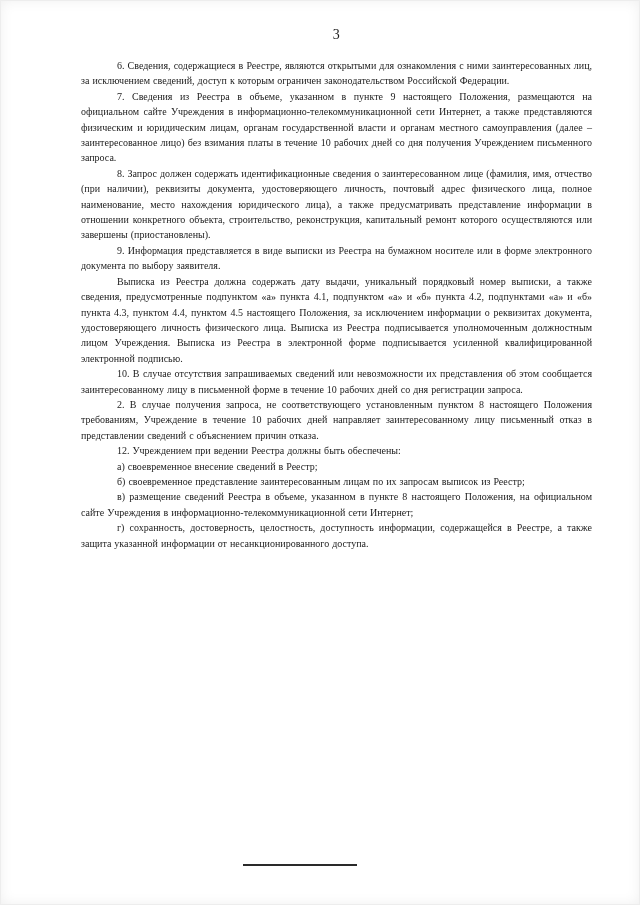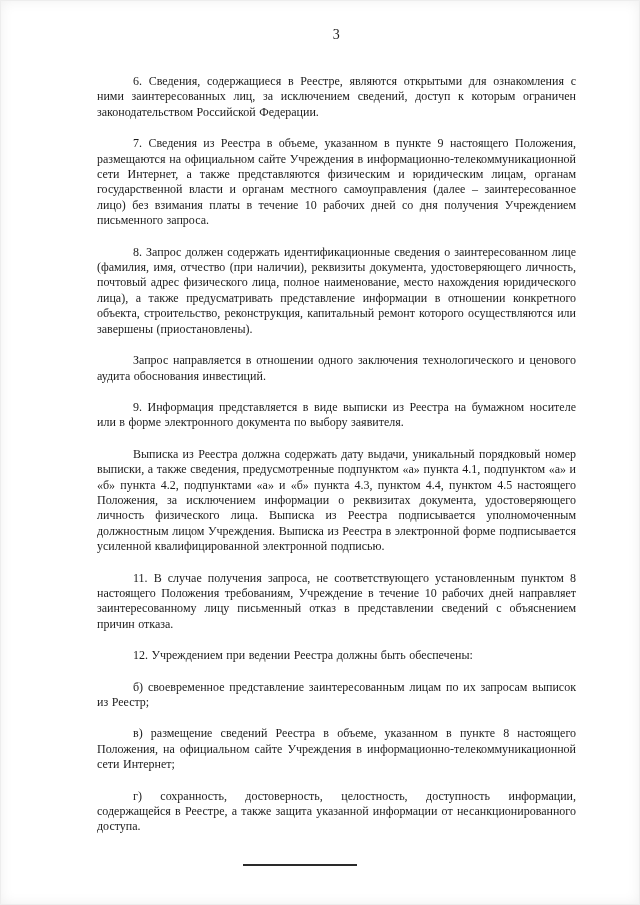--- a/index.html
+++ b/index.html
@@ -26,23 +26,23 @@
     font-size: 14px;
     letter-spacing: 0.5px;
   }
   .content {
     position: absolute;
     top: 58px;
     left: 81px;
     width: 511px;
   }
   .content p {
-    margin: 16px;
+    margin: 0;
     padding: 0;
-    font-size: 12px;
+    font-size: 10px;
     line-height: 15.4px;
     text-align: justify;
     text-indent: 36px;
     word-spacing: 0.5px;
   }
   .signature-line {
     position: absolute;
     top: 864px;
     left: 243px;
     width: 114px;
@@ -53,25 +53,26 @@
 <body>
 
 <div class="page">
 
   <div class="page-number">3</div>
 
   <div class="content">
     <p>6. Сведения, содержащиеся в Реестре, являются открытыми для ознакомления с ними заинтересованных лиц, за исключением сведений, доступ к которым ограничен законодательством Российской Федерации.</p>
     <p>7. Сведения из Реестра в объеме, указанном в пункте 9 настоящего Положения, размещаются на официальном сайте Учреждения в информационно-телекоммуникационной сети Интернет, а также представляются физическим и юридическим лицам, органам государственной власти и органам местного самоуправления (далее – заинтересованное лицо) без взимания платы в течение 10 рабочих дней со дня получения Учреждением письменного запроса.</p>
     <p>8. Запрос должен содержать идентификационные сведения о заинтересованном лице (фамилия, имя, отчество (при наличии), реквизиты документа, удостоверяющего личность, почтовый адрес физического лица, полное наименование, место нахождения юридического лица), а также предусматривать представление информации в отношении конкретного объекта, строительство, реконструкция, капитальный ремонт которого осуществляются или завершены (приостановлены).</p>
-    <p>Запрос направляется в отношении одного заключения технологического и ценового аудита обоснования инвестиций.</p>
     <p>9. Информация представляется в виде выписки из Реестра на бумажном носителе или в форме электронного документа по выбору заявителя.</p>
     <p>Выписка из Реестра должна содержать дату выдачи, уникальный порядковый номер выписки, а также сведения, предусмотренные подпунктом «а» пункта 4.1, подпунктом «а» и «б» пункта 4.2, подпунктами «а» и «б» пункта 4.3, пунктом 4.4, пунктом 4.5 настоящего Положения, за исключением информации о реквизитах документа, удостоверяющего личность физического лица. Выписка из Реестра подписывается уполномоченным должностным лицом Учреждения. Выписка из Реестра в электронной форме подписывается усиленной квалифицированной электронной подписью.</p>
-    <p>11. В случае получения запроса, не соответствующего установленным пунктом 8 настоящего Положения требованиям, Учреждение в течение 10 рабочих дней направляет заинтересованному лицу письменный отказ в представлении сведений с объяснением причин отказа.</p>
+    <p>10. В случае отсутствия запрашиваемых сведений или невозможности их представления об этом сообщается заинтересованному лицу в письменной форме в течение 10 рабочих дней со дня регистрации запроса.</p>
+    <p>2. В случае получения запроса, не соответствующего установленным пунктом 8 настоящего Положения требованиям, Учреждение в течение 10 рабочих дней направляет заинтересованному лицу письменный отказ в представлении сведений с объяснением причин отказа.</p>
     <p>12. Учреждением при ведении Реестра должны быть обеспечены:</p>
+    <p>а) своевременное внесение сведений в Реестр;</p>
     <p>б) своевременное представление заинтересованным лицам по их запросам выписок из Реестр;</p>
     <p>в) размещение сведений Реестра в объеме, указанном в пункте 8 настоящего Положения, на официальном сайте Учреждения в информационно-телекоммуникационной сети Интернет;</p>
     <p>г) сохранность, достоверность, целостность, доступность информации, содержащейся в Реестре, а также защита указанной информации от несанкционированного доступа.</p>
   </div>
 
   <div class="signature-line"></div>
 
 </div>
 
 </body></html>

